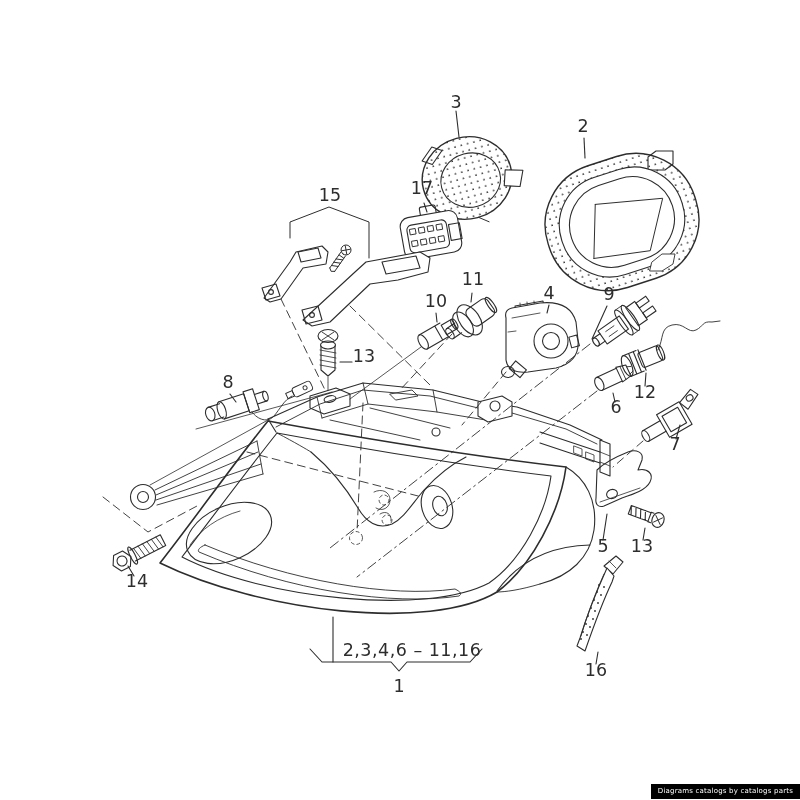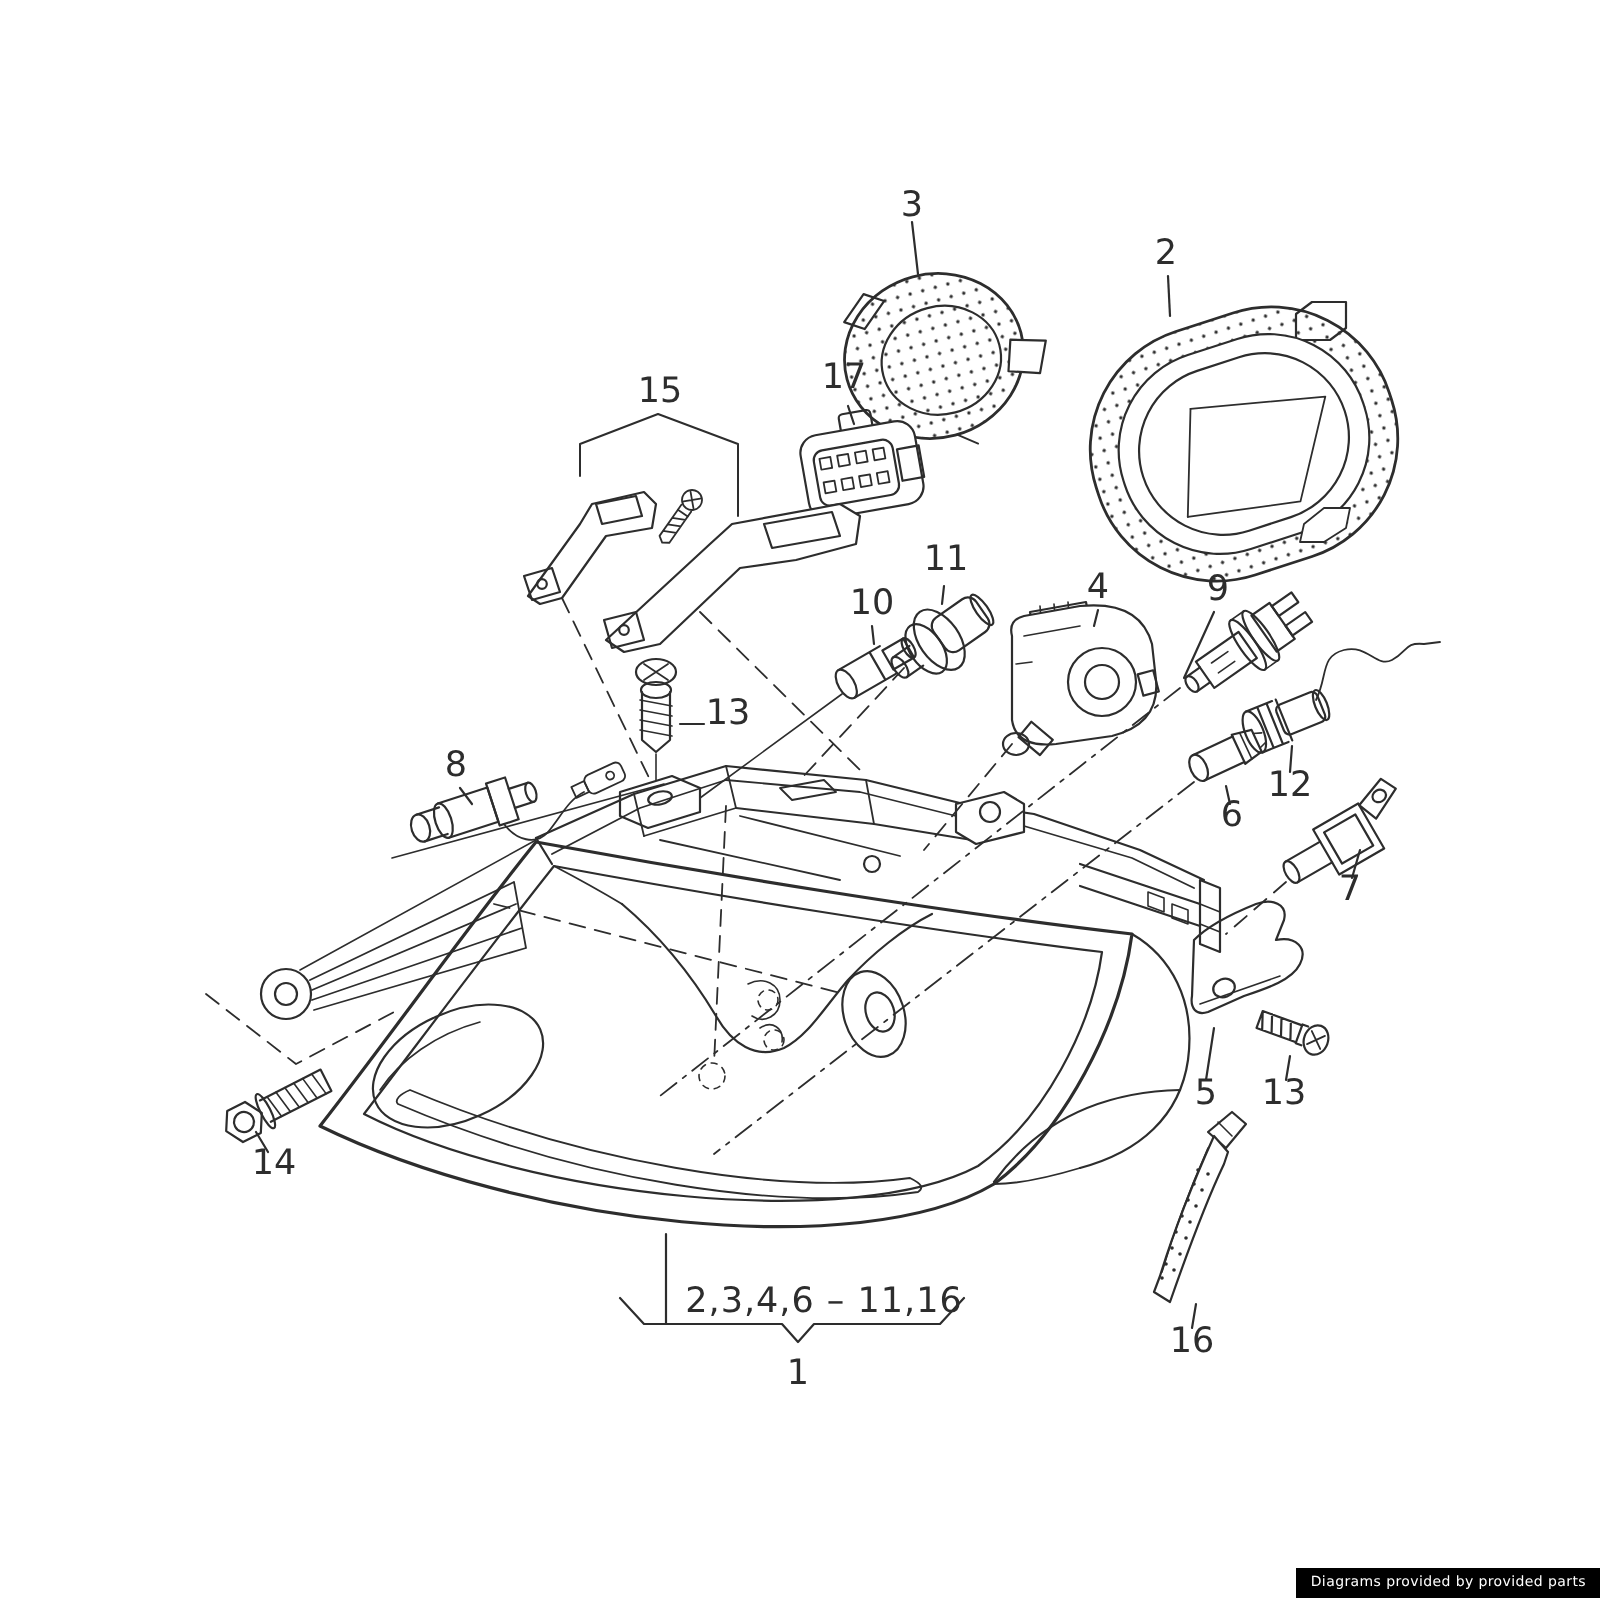--- a/index.html
+++ b/index.html
@@ -335,14 +335,14 @@
         <text x="645" y="398" text-anchor="middle" class="callout">12</text>
         <text x="364" y="362" text-anchor="middle" class="callout">13</text>
         <text x="642" y="552" text-anchor="middle" class="callout">13</text>
         <text x="137" y="587" text-anchor="middle" class="callout">14</text>
         <text x="330" y="201" text-anchor="middle" class="callout">15</text>
         <text x="596" y="676" text-anchor="middle" class="callout">16</text>
         <text x="422" y="194" text-anchor="middle" class="callout">17</text>
       </g>
 </svg>
 
-<div class="badge">Diagrams provided by provided parts</div>
+<div class="badge">Diagrams catalogs by catalogs parts</div>
 </div>
 
 </body></html>

